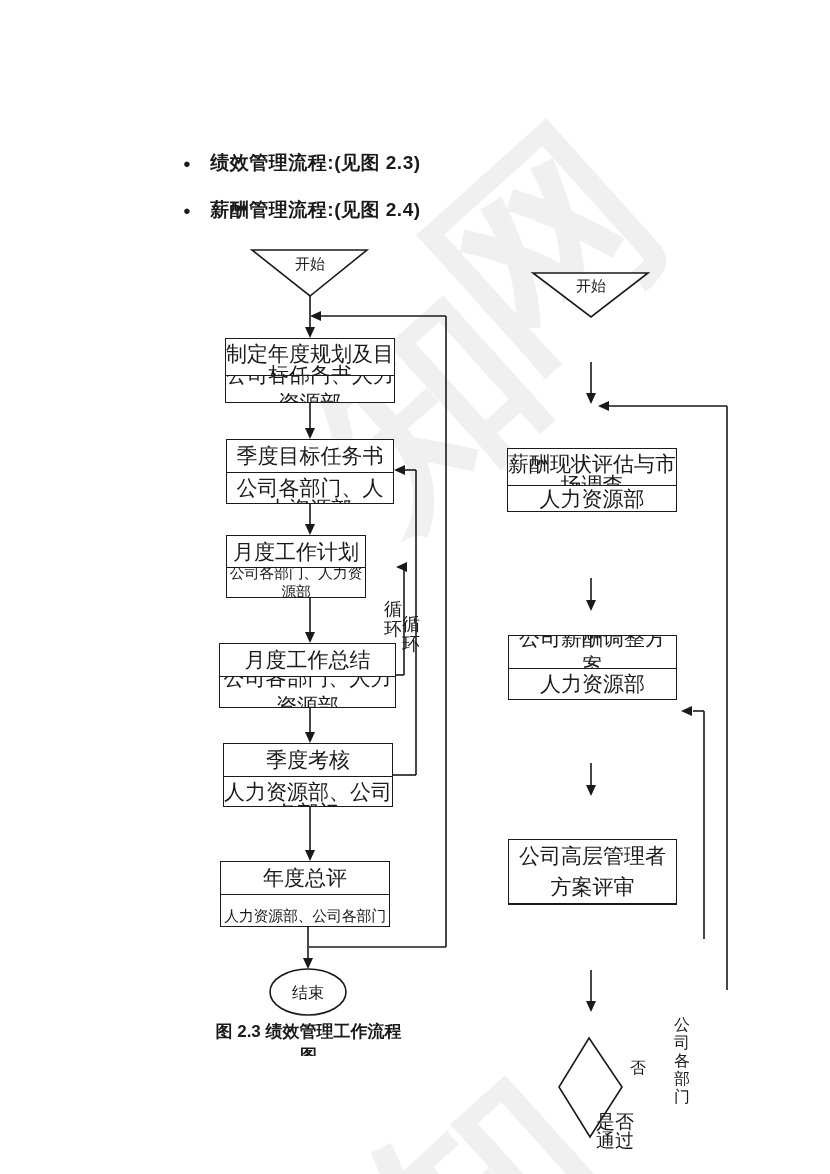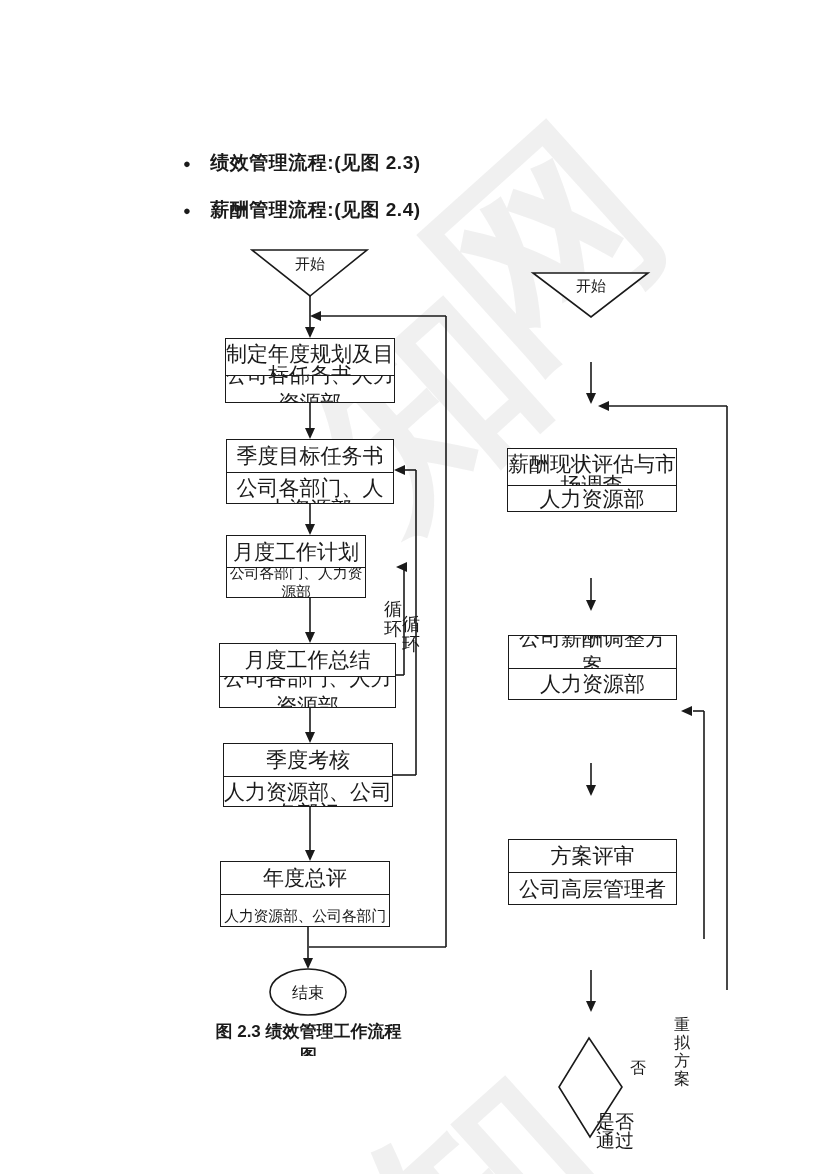--- a/index.html
+++ b/index.html
@@ -171,23 +171,23 @@
     <div class="fcell top clip2" style="height:32px;flex:none;">薪酬现状评估与市场调查</div>
     <div class="fcell">人力资源部</div>
   </div>
 
   <div class="fbox" style="left:508px;top:635px;width:169px;height:65px;">
     <div class="fcell top" style="height:32px;flex:none;">公司薪酬调整方案</div>
     <div class="fcell">人力资源部</div>
   </div>
 
   <div class="fbox" style="left:508px;top:839px;width:169px;height:66px;">
+    <div class="fcell">公司高层管理者</div>
     <div class="fcell top" style="height:32px;flex:none;">方案评审</div>
-    <div class="fcell">公司高层管理者</div>
   </div>
 
   <div class="shape-label" style="left:570px;top:1112px;width:42px;font-size:19px;line-height:19px;word-break:break-all;margin-left:24px;">是否通过</div>
 
   <div class="lbl" style="left:630px;top:1060px;font-size:16px;">否</div>
 
-  <div class="vlabel big" style="left:673px;top:1016px;">重拟方案</div>
+  <div class="vlabel big" style="left:673px;top:1016px;">公司各部门</div>
 
 </div>
 
 </body></html>

